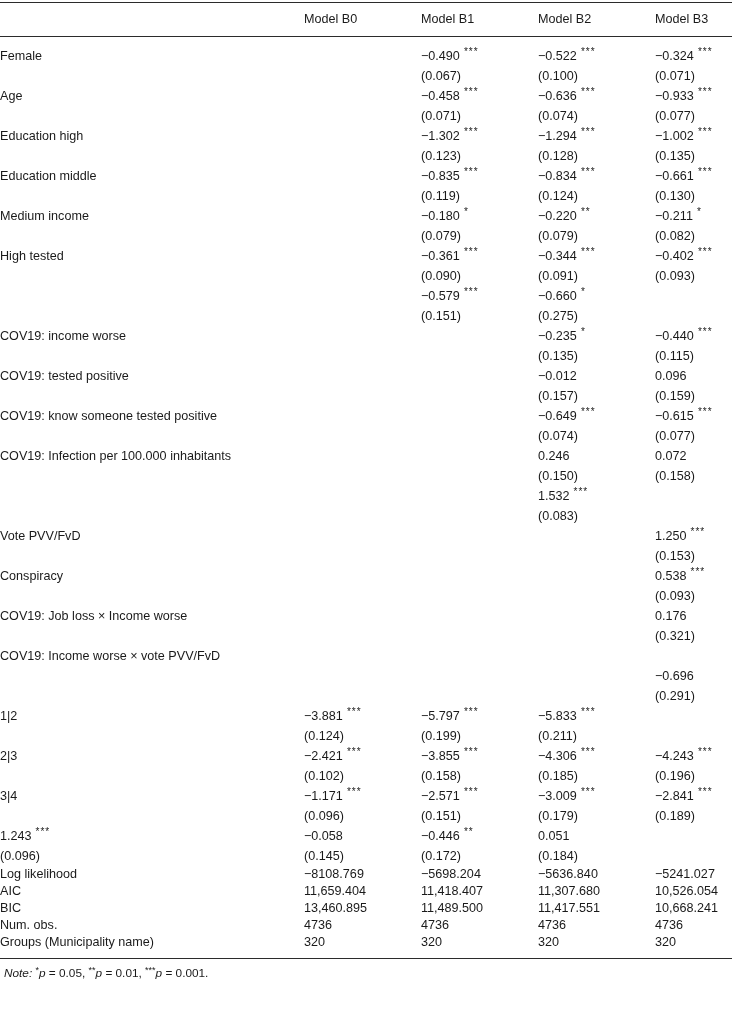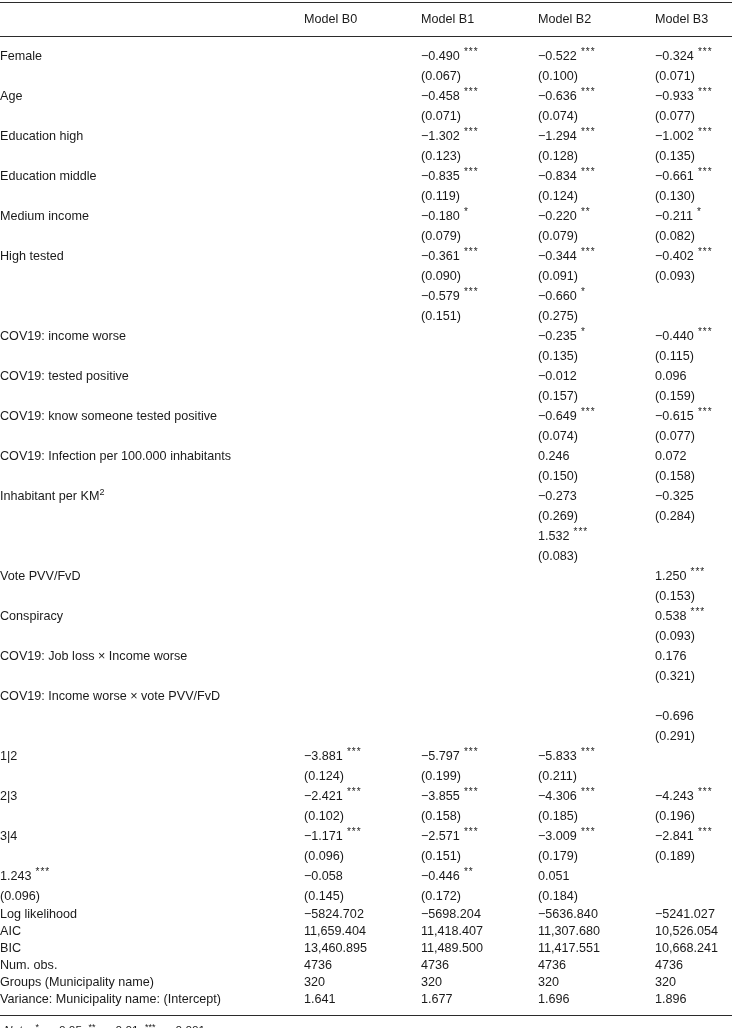--- a/index.html
+++ b/index.html
@@ -215,33 +215,20 @@
         <div class="cell val-cell">
           <div class="cline">0.246</div>
           <div class="cline">(0.150)</div>
         </div>
         <div class="cell val-cell">
           <div class="cline">0.072</div>
           <div class="cline">(0.158)</div>
         </div>
       </div>
       <div class="grid-row coef-row">
-        <div class="cell label-cell cline">Inhabitant per KM<sup>2</sup></div>
-        <div class="cell val-cell"></div>
-        <div class="cell val-cell"></div>
-        <div class="cell val-cell">
-          <div class="cline">−0.273</div>
-          <div class="cline">(0.269)</div>
-        </div>
-        <div class="cell val-cell">
-          <div class="cline">−0.325</div>
-          <div class="cline">(0.284)</div>
-        </div>
-      </div>
-      <div class="grid-row coef-row">
         <div class="cell val-cell"></div>
         <div class="cell val-cell"></div>
         <div class="cell val-cell"></div>
         <div class="cell val-cell">
           <div class="cline">1.532<sup class="stars">***</sup></div>
           <div class="cline">(0.083)</div>
         </div>
       </div>
       <div class="grid-row coef-row">
         <div class="cell label-cell cline">Vote PVV/FvD</div>
@@ -352,21 +339,21 @@
         </div>
         <div class="cell val-cell">
           <div class="cline">0.051</div>
           <div class="cline">(0.184)</div>
         </div>
       </div>
     </div>
   <div id="stats-body">
       <div class="grid-row stat-row">
         <div class="cell label-cell sline">Log likelihood</div>
-        <div class="cell val-cell sline">−5824.702</div>
+        <div class="cell val-cell sline">−8108.769</div>
         <div class="cell val-cell sline">−5698.204</div>
         <div class="cell val-cell sline">−5636.840</div>
         <div class="cell val-cell sline">−5241.027</div>
       </div>
       <div class="grid-row stat-row">
         <div class="cell label-cell sline">AIC</div>
         <div class="cell val-cell sline">11,659.404</div>
         <div class="cell val-cell sline">11,418.407</div>
         <div class="cell val-cell sline">11,307.680</div>
         <div class="cell val-cell sline">10,526.054</div>
@@ -385,25 +372,18 @@
         <div class="cell val-cell sline">4736</div>
         <div class="cell val-cell sline">4736</div>
       </div>
       <div class="grid-row stat-row">
         <div class="cell label-cell sline">Groups (Municipality name)</div>
         <div class="cell val-cell sline">320</div>
         <div class="cell val-cell sline">320</div>
         <div class="cell val-cell sline">320</div>
         <div class="cell val-cell sline">320</div>
       </div>
-      <div class="grid-row stat-row">
-        <div class="cell label-cell sline">Variance: Municipality name: (Intercept)</div>
-        <div class="cell val-cell sline">1.641</div>
-        <div class="cell val-cell sline">1.677</div>
-        <div class="cell val-cell sline">1.696</div>
-        <div class="cell val-cell sline">1.896</div>
-      </div>
     </div>
 
   <div class="rule"></div>
 
   <p class="note" id="note"><i>Note: </i><sup class="stars">*</sup><i>p</i> = 0.05, <sup class="stars">**</sup><i>p</i> = 0.01, <sup class="stars">***</sup><i>p</i> = 0.001.</p>
 </div>
 
 </body></html>

